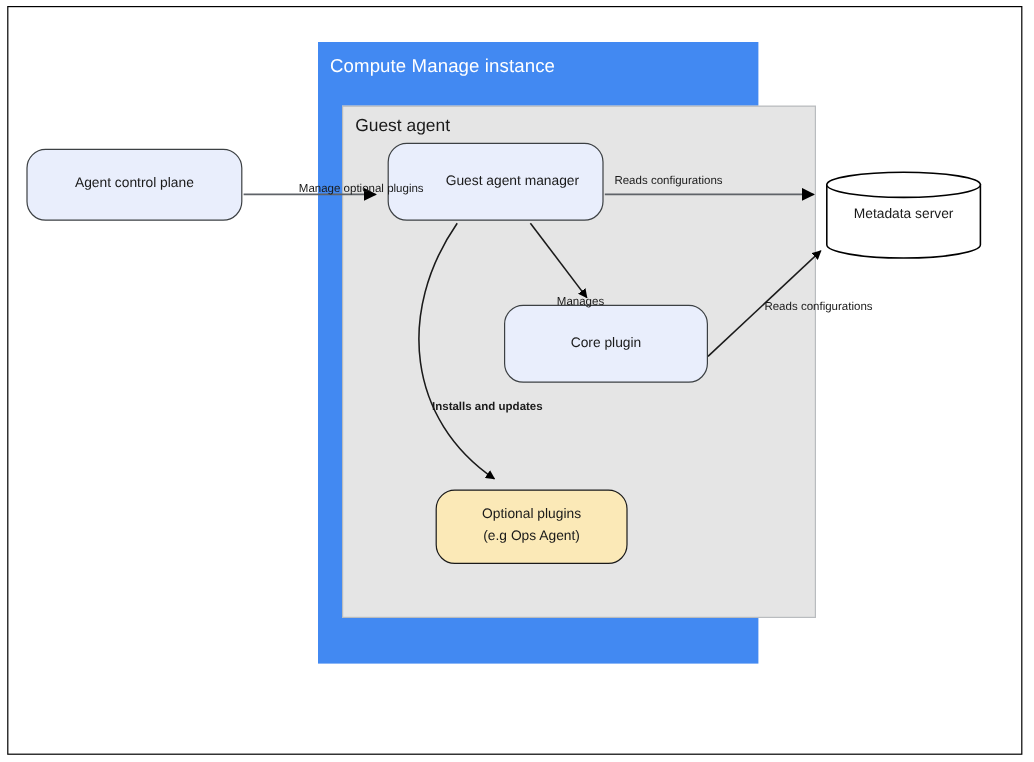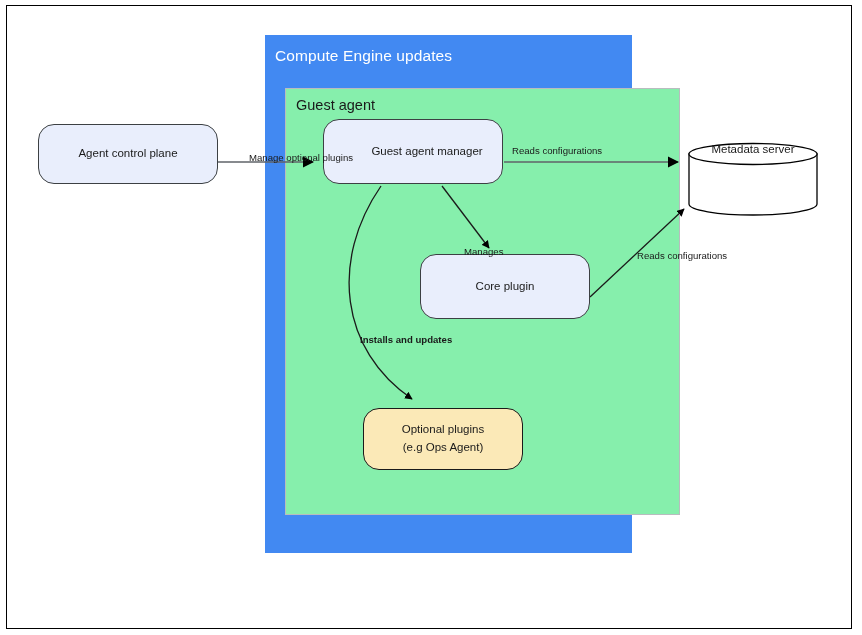--- a/index.html
+++ b/index.html
@@ -49,21 +49,21 @@
     font-size: 15.5px;
     letter-spacing: 0.1px;
     white-space: nowrap;
   }
   .guest-agent {
     position: absolute;
     left: 285px;
     top: 88px;
     width: 395px;
     height: 427px;
-    background: #86efac;
+    background: #e5e5e5;
     border: 1px solid #b9bcbf;
     box-sizing: border-box;
   }
   .ga-title {
     position: absolute;
     left: 10px;
     top: 8px;
     color: #1a1a1a;
     font-size: 14.5px;
     white-space: nowrap;
@@ -86,42 +86,42 @@
     background: #e9eefc;
     border: 1.5px solid #3c4043;
     border-radius: 16px;
   }
   .node.rounded-yellow {
     background: #fbe9b7;
     border: 1.5px solid #1a1a1a;
     border-radius: 16px;
   }
 
-  #agent-control-plane { left: 22px;  top: 124px; width: 180px; height: 60px; margin-left: 16px; }
+  #agent-control-plane { left: 22px;  top: 124px; width: 180px; height: 60px; }
   #guest-agent-manager { left: 323px; top: 119px; width: 180px; height: 65px; padding-left: 28px; }
   #core-plugin        { left: 420px; top: 254px; width: 170px; height: 65px; }
   #optional-plugins   { left: 363px; top: 408px; width: 160px; height: 62px; }
 
   
   .cylinder {
     position: absolute;
     left: 688px;
     top: 143px;
     width: 130px;
     height: 72px;
   }
   .cylinder svg { display: block; overflow: visible; }
   .cyl-label {
     position: absolute;
     left: 0;
     top: 0;
     width: 130px;
     height: 72px;
     display: flex;
-    align-items: flex-start;
+    align-items: center;
     justify-content: center;
     font-size: 11.5px;
     color: #1a1a1a;
     pointer-events: none;
   }
 
   
   #edges {
     position: absolute;
     left: 0;
@@ -145,21 +145,21 @@
   #lbl-reads-core      { left: 637px; top: 250px; }
   #lbl-installs        { left: 360px; top: 334px; font-weight: bold; }
 </style>
 </head>
 <body>
 
 <div id="canvas">
   <div class="frame"></div>
 
   <div class="ce-instance" id="compute-engine-instance">
-    <div class="ce-title">Compute Engine updates</div>
+    <div class="ce-title">Compute Manage instance</div>
   </div>
 
   <div class="guest-agent" id="guest-agent-panel">
     <div class="ga-title">Guest agent</div>
   </div>
 
   <svg id="edges" viewBox="0 0 862 635" xmlns="http://www.w3.org/2000/svg">
     <defs>
       <marker id="arrow-black" viewBox="0 0 10 10" refX="9" refY="5" markerWidth="7" markerHeight="7" orient="auto-start-reverse">
         <path d="M 0 0 L 10 5 L 0 10 z" fill="#000000"></path>

